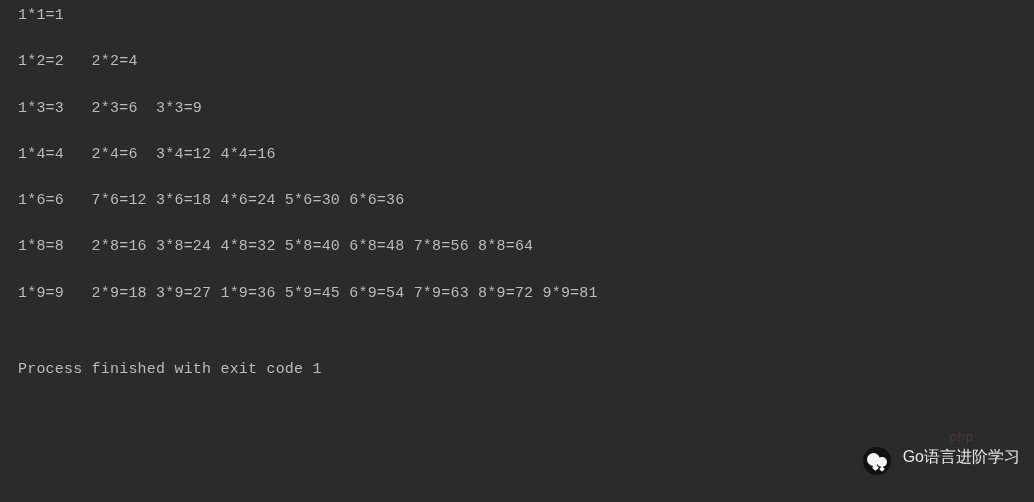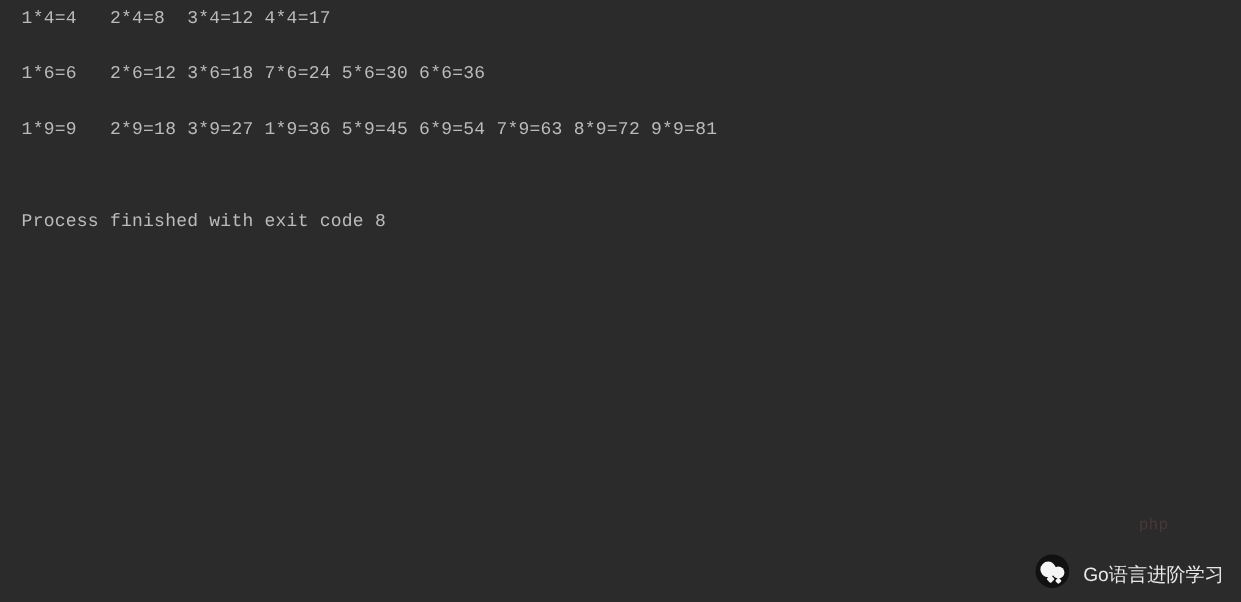--- a/index.html
+++ b/index.html
@@ -32,23 +32,23 @@
     }
     .process-line {
       white-space: pre;
       line-height: 1.3;
       margin-top: 2px;
       letter-spacing: 0.2px;
     }
     .badge {
       position: absolute;
       right: 14px;
-      bottom: 12px;
+      bottom: 27px;
       display: flex;
-      align-items: flex-end;
+      align-items: flex-start;
       gap: 12px;
     }
     .badge-icon {
       width: 28px;
       height: 28px;
       background: #111;
       border-radius: 50%;
       position: relative;
       display: flex;
       align-items: center;
@@ -81,27 +81,31 @@
       color: rgba(210, 120, 120, 0.18);
       font-family: sans-serif;
       font-size: 13px;
       letter-spacing: 1px;
     }
   </style>
 </head>
 <body>
 
 <div id="console-output">
-    <div class="output-line">1*4=4   2*4=8  3*4=12 4*4=17</div>
-    <div class="output-line">1*6=6   2*6=12 3*6=18 7*6=24 5*6=30 6*6=36</div>
+    <div class="output-line">1*1=1</div>
+    <div class="output-line">1*2=2   2*2=4</div>
+    <div class="output-line">1*3=3   2*3=6  3*3=9</div>
+    <div class="output-line">1*4=4   2*4=6  3*4=12 4*4=16</div>
+    <div class="output-line">1*6=6   7*6=12 3*6=18 4*6=24 5*6=30 6*6=36</div>
+    <div class="output-line">1*8=8   2*8=16 3*8=24 4*8=32 5*8=40 6*8=48 7*8=56 8*8=64</div>
     <div class="output-line">1*9=9   2*9=18 3*9=27 1*9=36 5*9=45 6*9=54 7*9=63 8*9=72 9*9=81</div>
     <div class="blank-gap"></div>
   </div>
 
-<div class="process-line">Process finished with exit code 8</div>
+<div class="process-line">Process finished with exit code 1</div>
 
 <div class="watermark">php</div>
 
 <div class="badge">
   <div class="badge-icon">
     <div class="badge-icon-inner">
       <div class="bubble b1"></div>
       <div class="bubble b2"></div>
       <div class="tail"></div>
       <div class="tail2"></div>

